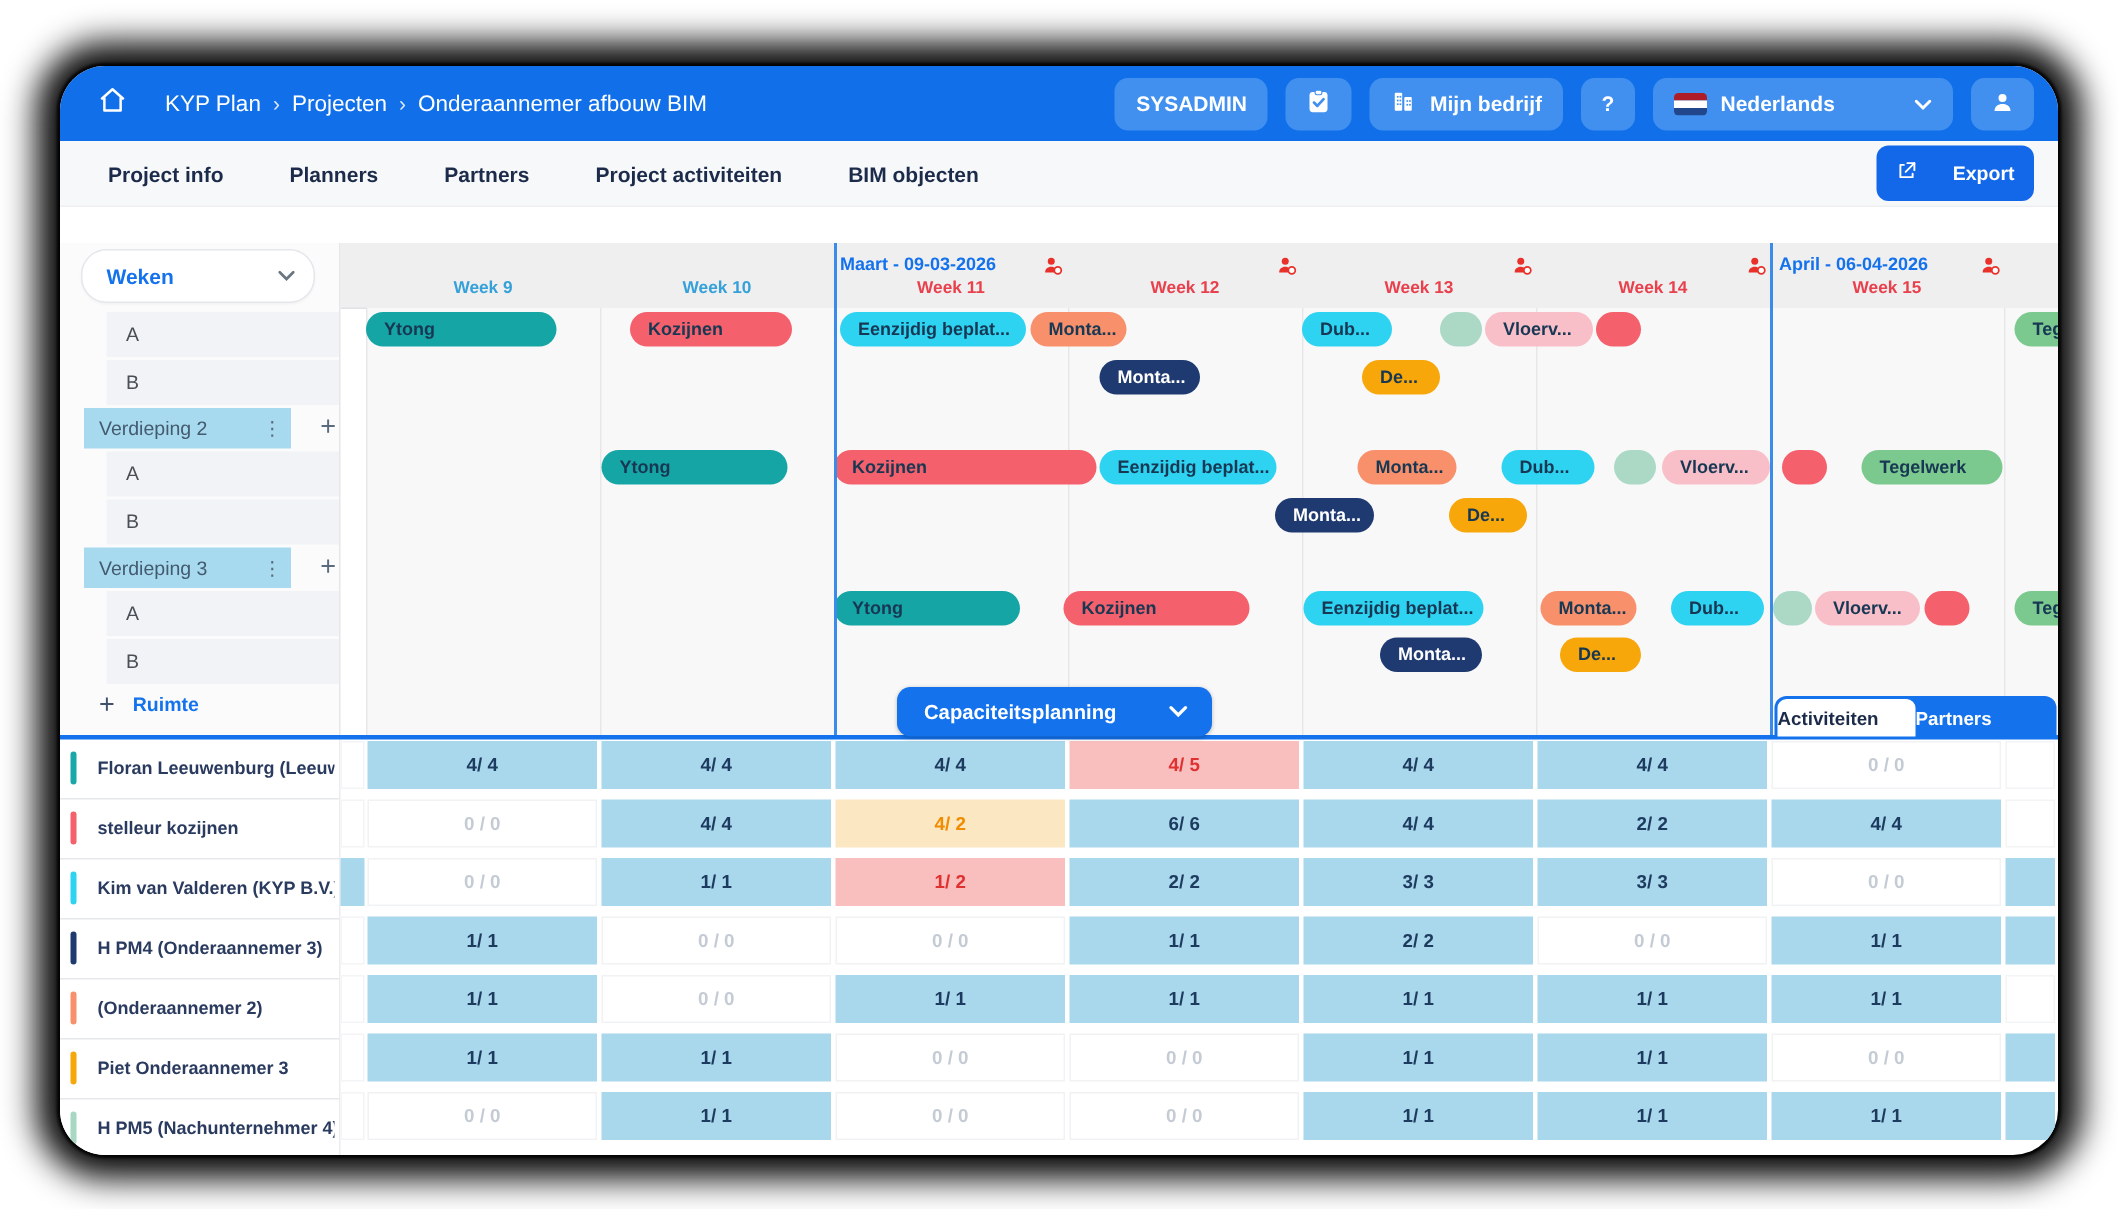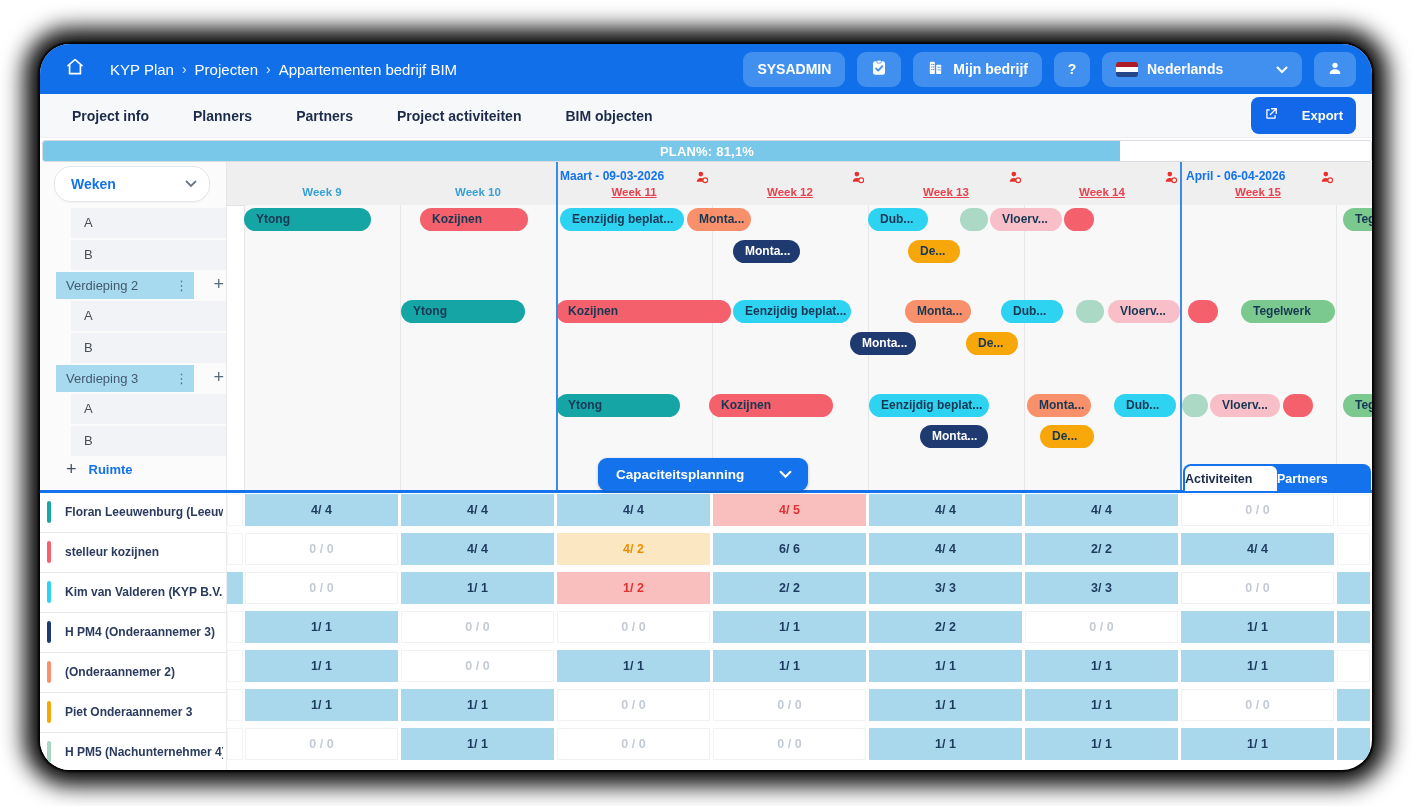--- a/index.html
+++ b/index.html
@@ -46,21 +46,21 @@
   .sb-floor .chip{position:absolute;left:16px;top:1px;width:138px;height:27px;background:#A7DAEF;display:flex;align-items:center;}
   .sb-floor .lbl{margin-left:10px;font-size:13px;color:#445A6E;}
   .kebab{margin-left:auto;margin-right:6px;color:#5A6B7B;font-size:13px;letter-spacing:0;line-height:1;cursor:pointer;}
   .sb-plus{position:absolute;right:2px;top:3px;color:#5A6B7B;font-size:18px;font-weight:400;cursor:pointer;}
   .add-room{position:absolute;left:26px;top:297px;display:flex;align-items:center;gap:12px;cursor:pointer;}
   .add-room .pl{color:#41506B;font-size:18px;}
   .add-room .tx{color:#1372EC;font-size:13px;font-weight:700;}
   .month-label{position:absolute;top:7px;font-size:12px;font-weight:600;color:#1372EC;white-space:nowrap;}
   .warn{position:absolute;top:8px;width:14px;height:14px;cursor:pointer;}
   .week-cell{position:absolute;top:24px;height:19px;width:156px;text-align:center;font-size:11.5px;font-weight:600;}
-  .wk-blue{color:#36A0D9;} .wk-red{color:#E8414D;text-decoration:underline;}
+  .wk-blue{color:#36A0D9;} .wk-red{color:#E8414D;}
   .vline{position:absolute;width:1px;background:#E7E7E9;}
   .bluedivider{position:absolute;width:2px;background:#3B8BEA;top:0;height:328px;}
   .bar{position:absolute;height:23px;border-radius:12px;font-size:12px;font-weight:600;color:#173753;
        line-height:23px;padding:0 12px;white-space:nowrap;overflow:hidden;box-sizing:border-box;cursor:pointer;}
   .bar.navy{color:#fff;}
   .bar.empty{padding:0;}
   
   .cap-btn{position:absolute;left:558px;top:414px;width:210px;height:33px;background:#1372EC;border-radius:9px;
            display:flex;align-items:center;color:#fff;font-size:13.5px;font-weight:700;cursor:pointer;z-index:5;
            box-shadow:0 1px 3px rgba(0,0,0,.25);}
@@ -98,21 +98,21 @@
               <path d="M3 11 L12 3 L21 11"></path>
               <path d="M5.5 9.5 V20 H18.5 V9.5"></path>
             </svg>
         </span>
       </div>
       <div class="crumbs" id="breadcrumb">
           <div class="crumb">KYP Plan</div>
           <div class="crumb-sep">›</div>
           <div class="crumb">Projecten</div>
           <div class="crumb-sep">›</div>
-          <div class="crumb">Appartementen bedrijf BIM</div>
+          <div class="crumb">Onderaannemer afbouw BIM</div>
         </div>
       <div class="tb-right">
         <div class="tb-btn">
             <span>SYSADMIN</span>
           </div>
         <div class="tb-btn" style="padding:0 13px;">
           <span>
             <svg width="18" height="18" viewBox="0 0 24 24">
                 <rect x="4" y="3" width="16" height="18" rx="3" fill="#fff"></rect>
                 <rect x="9" y="1.5" width="6" height="4" rx="1.5" fill="#fff" stroke="#4190F0"></rect>
@@ -179,24 +179,20 @@
           <svg width="14" height="14" viewBox="0 0 24 24" fill="none" stroke="#fff" stroke-width="2.2" stroke-linecap="round" stroke-linejoin="round">
               <path d="M9 5 H5 v14 h14 v-4"></path>
               <path d="M13 3 h8 v8"></path>
               <path d="M21 3 L11 13"></path>
             </svg>
         </span>
         <span>Export</span>
       </div>
     </div>
 
-    <div class="planwrap">
-      <div class="planfill" id="planfill" style="width: 81.1%;"></div>
-      <div class="planlabel">PLAN%: 81,1%</div>
-    </div>
 
     <div class="gantt">
       <div class="g-header" id="gheader">
           <div class="month-label" style="left: 520px; text-align: center;">Maart - 09-03-2026</div>
           <div class="month-label" style="left: 1146px;">April - 06-04-2026</div>
           <div class="warn" style="left: 655px;"><svg width="14" height="14" viewBox="0 0 24 24" fill="#E8312A">
               <circle cx="10" cy="7" r="4"></circle>
               <path d="M3 20 c0-4 3-6.5 7-6.5 s7 2.5 7 6.5 z"></path>
               <circle cx="17.5" cy="17.5" r="4" fill="#fff" stroke="#E8312A" stroke-width="2"></circle>
             </svg></div>

